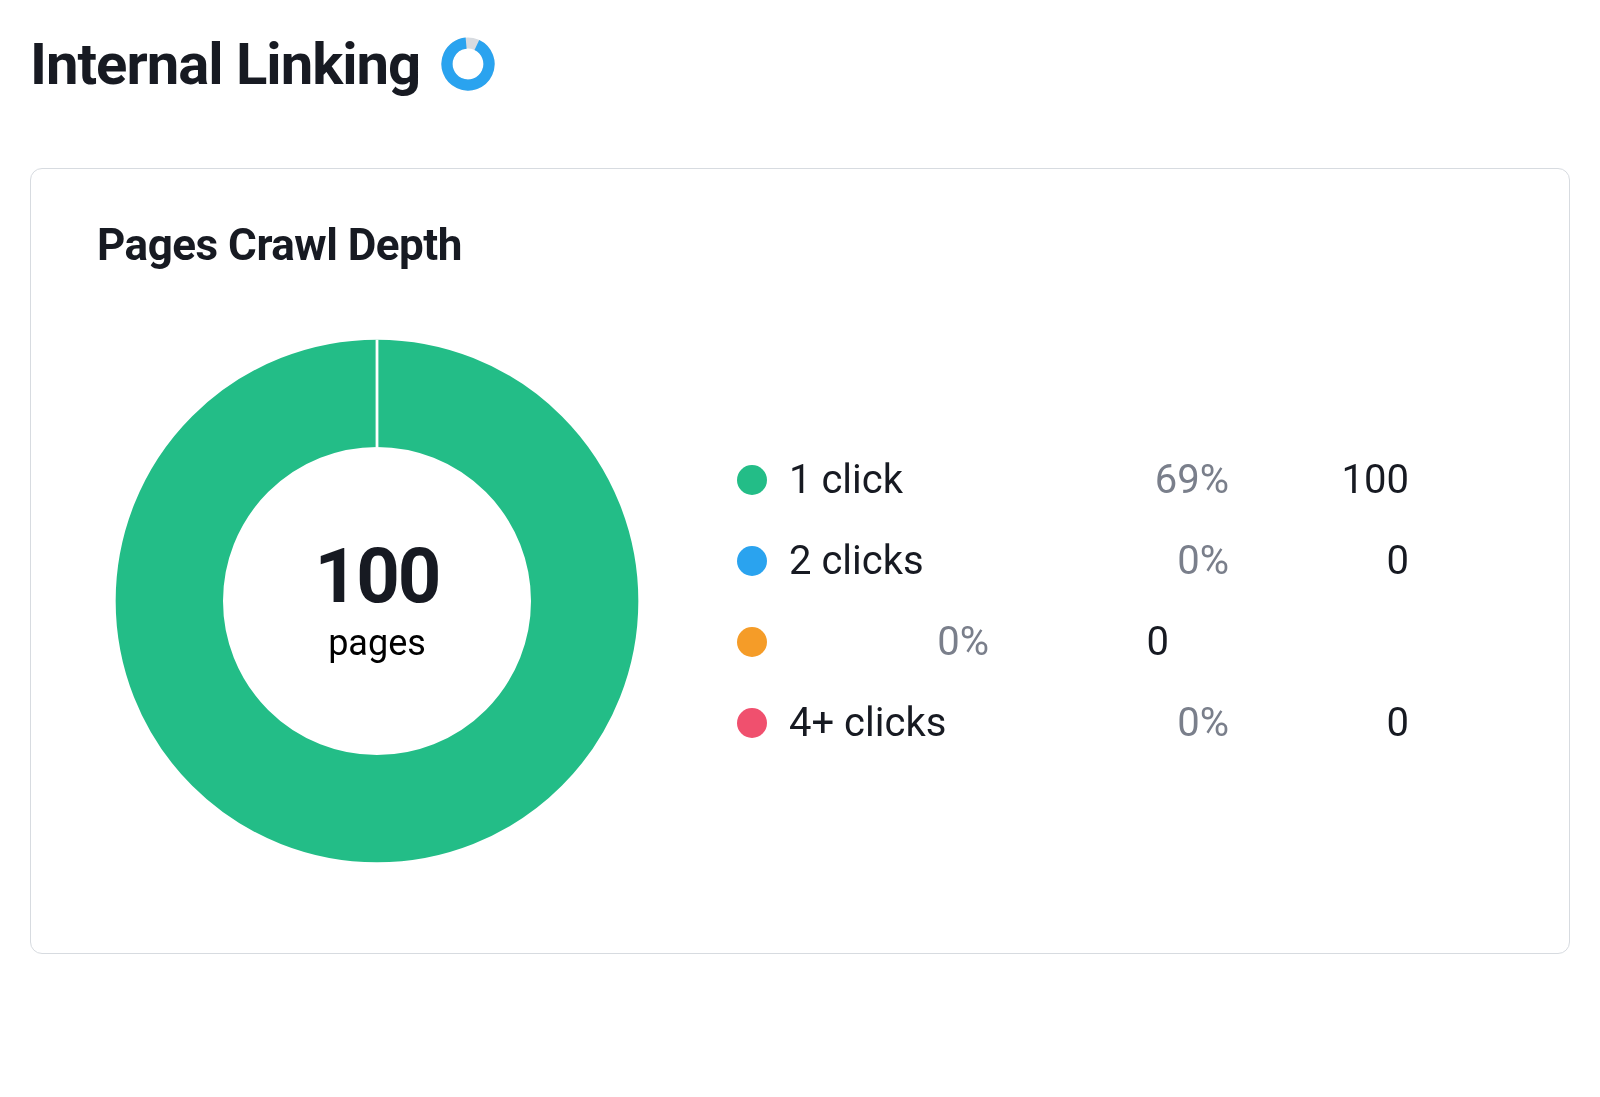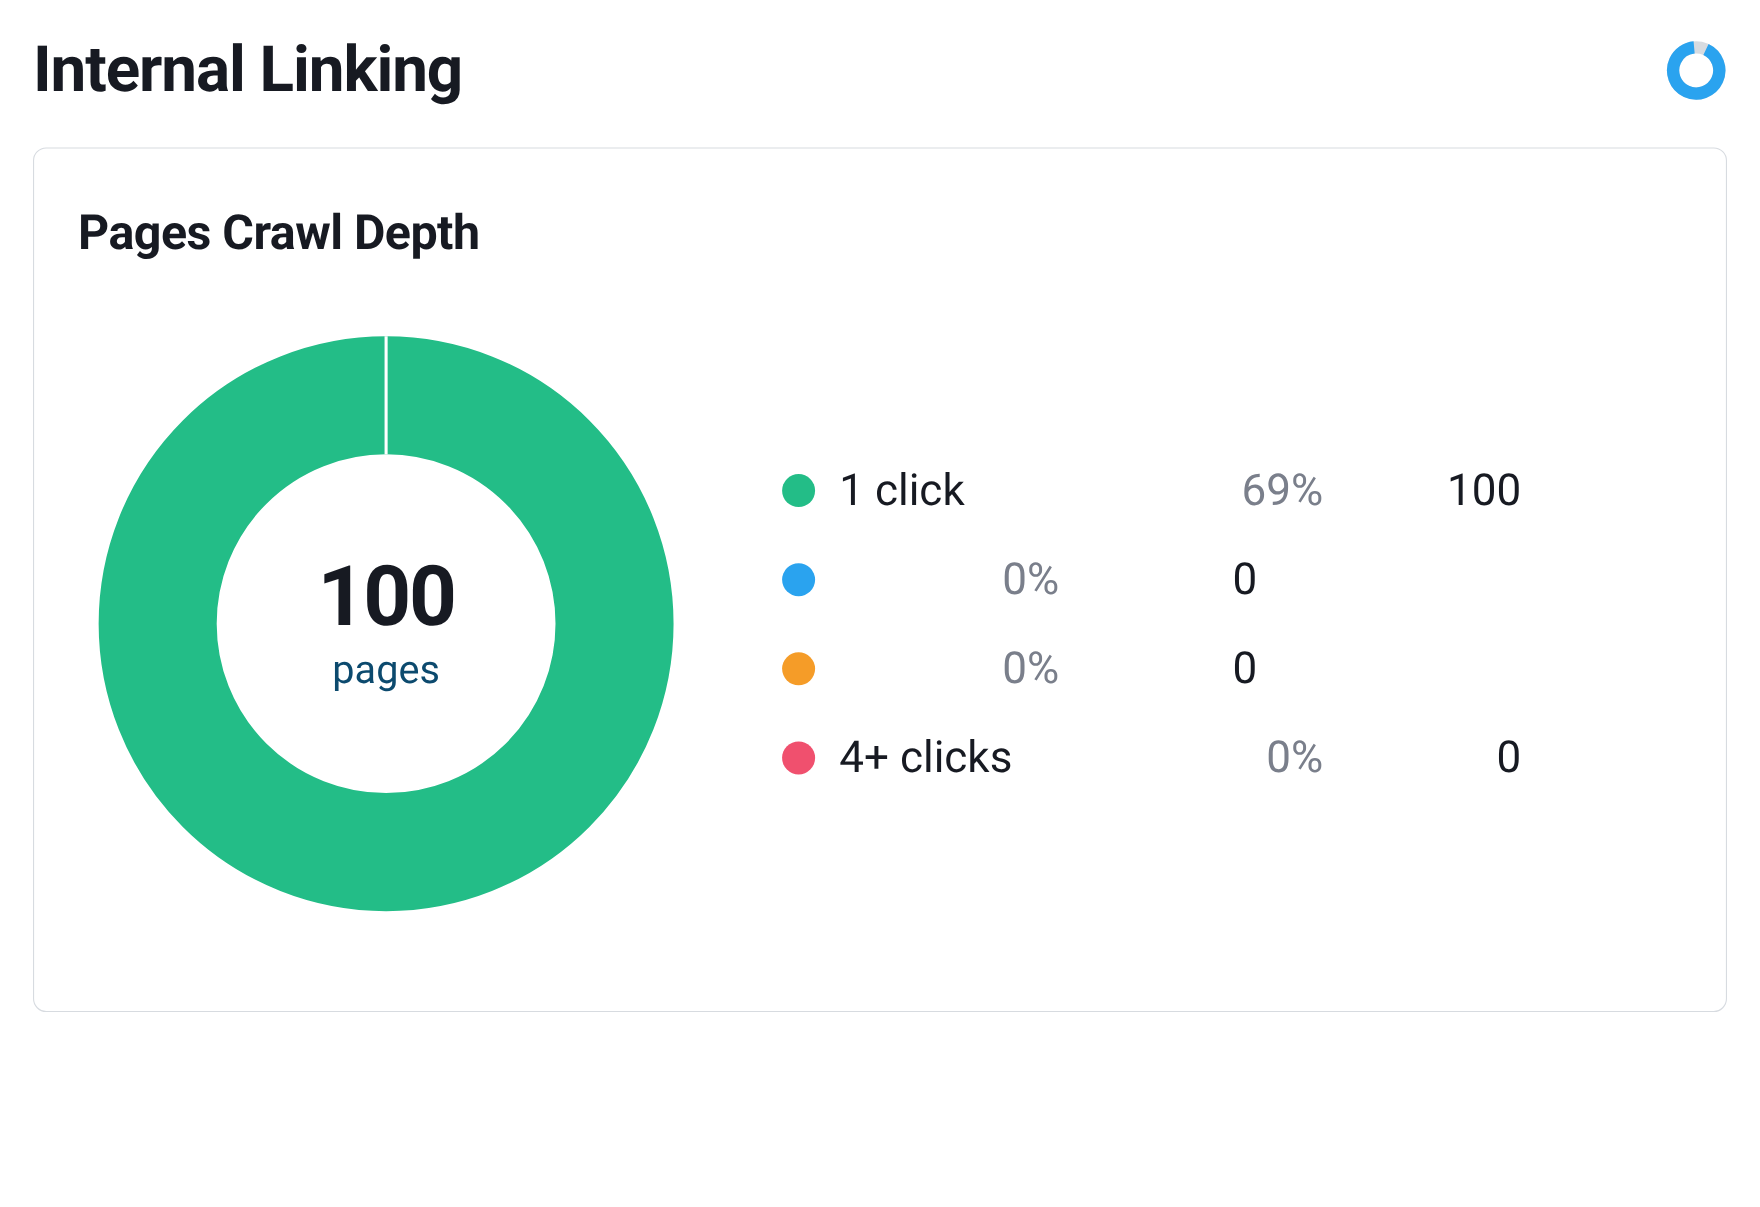--- a/index.html
+++ b/index.html
@@ -8,22 +8,21 @@
     background: #fff;
     color: #111;
     width: 1600px;
     height: 1097px;
     padding: 30px 30px 30px 30px;
   }
   .header-row {
     display: flex;
     align-items: center;
     gap: 14px;
-    margin-bottom: 36px;
-    justify-content: space-between;
+    margin-bottom: 70px;
   }
   .header-title {
     font-size: 58px;
     font-weight: 700;
     letter-spacing: -1px;
     color: #171a22;
   }
   .header-score {
     font-size: 58px;
     font-weight: 400;
@@ -31,21 +30,21 @@
     letter-spacing: -1px;
   }
   .score-ring {
     width: 56px;
     height: 56px;
     margin-left: 6px;
   }
   .card {
     border: 1px solid #d7dbe0;
     border-radius: 12px;
-    padding: 50px 60px 72px 40px;
+    padding: 50px 60px 72px 66px;
     width: 1540px;
   }
   .card-title {
     font-size: 44px;
     font-weight: 700;
     letter-spacing: -0.5px;
     color: #171a22;
     margin-bottom: 50px;
   }
   .chart-body {
@@ -74,21 +73,21 @@
   }
   .donut-number {
     font-size: 76px;
     font-weight: 700;
     color: #171a22;
     letter-spacing: -2px;
     line-height: 1;
   }
   .donut-label {
     font-size: 36px;
-    color: #0c4a6e;
+    color: #000000;
     margin-top: 8px;
   }
   .legend {
     flex: 1;
     display: flex;
     flex-direction: column;
     gap: 34px;
   }
   .legend-row {
     display: flex;
@@ -148,20 +147,21 @@
 
     <div class="legend" id="legend">
         <div class="legend-row">
           <span class="legend-dot" style="background: rgb(35, 189, 135);"></span>
           <span class="legend-name">1 click</span>
           <span class="legend-pct">69%</span>
           <span class="legend-count">100</span>
         </div>
         <div class="legend-row">
           <span class="legend-dot" style="background: rgb(42, 163, 239);"></span>
+          <span class="legend-name">2 clicks</span>
           <span class="legend-pct">0%</span>
           <span class="legend-count">0</span>
         </div>
         <div class="legend-row">
           <span class="legend-dot" style="background: rgb(245, 156, 40);"></span>
           <span class="legend-pct">0%</span>
           <span class="legend-count">0</span>
         </div>
         <div class="legend-row">
           <span class="legend-dot" style="background: rgb(240, 80, 110);"></span>

